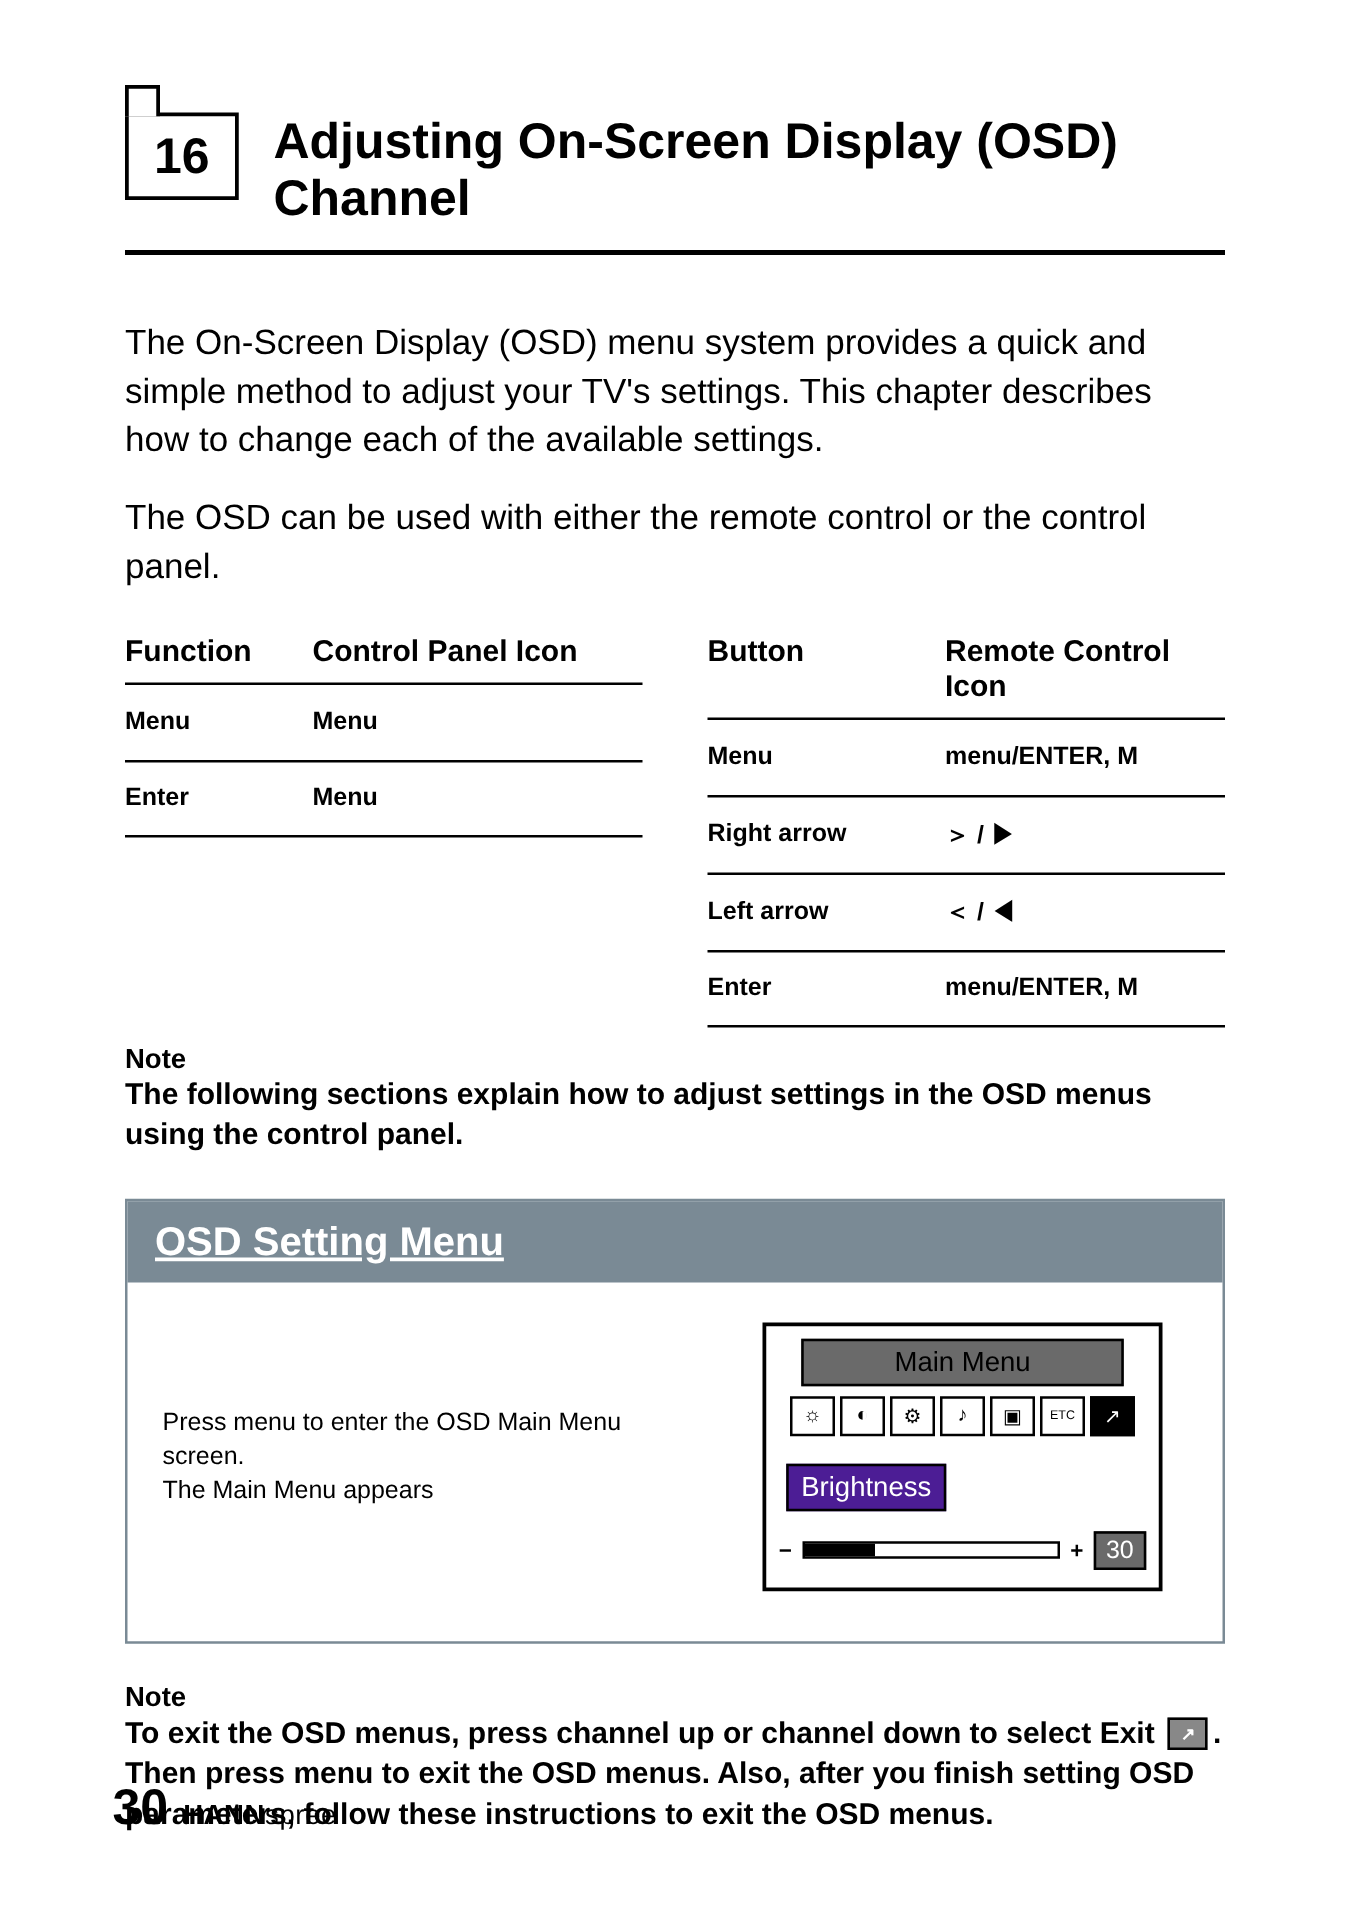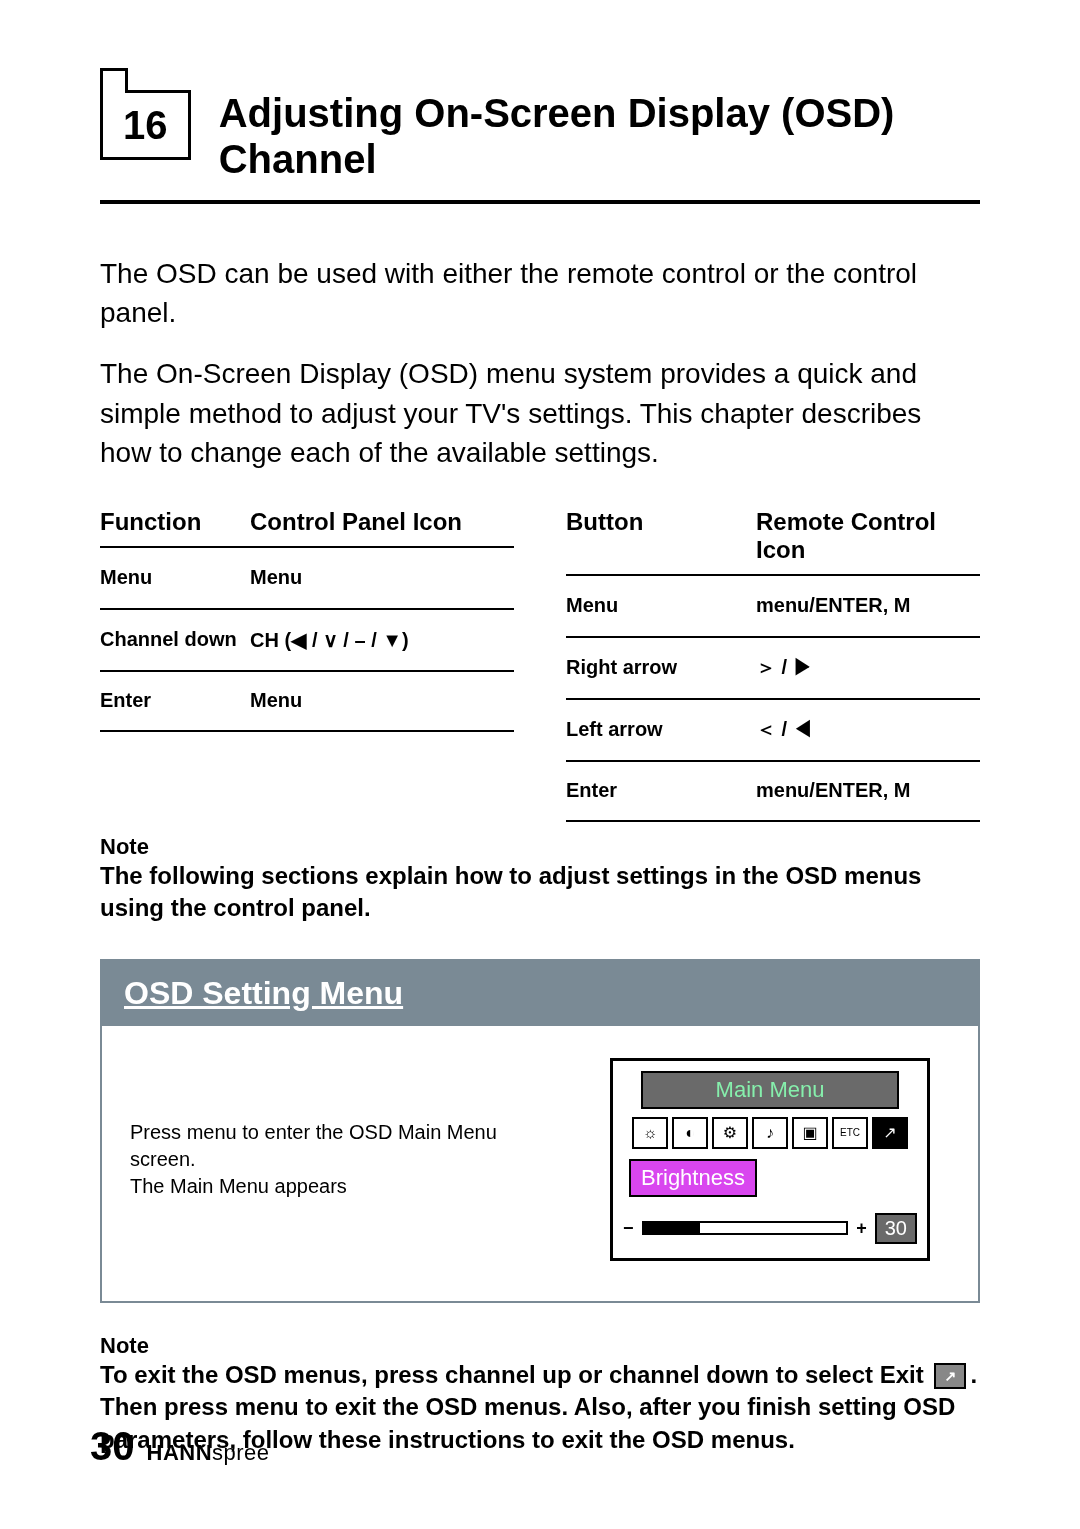--- a/index.html
+++ b/index.html
@@ -27,25 +27,25 @@
   .note-label { font-size: 22px; font-weight: 700; }
   .note-text { font-size: 24px; font-weight: 900; line-height: 1.35; }
 
   .osd-box { border: 2px solid #7a8a95; }
   .osd-title-bar { background: #7a8a95; color: #fff; font-size: 32px; font-weight: 700; padding: 14px 22px; text-decoration: underline; }
   .osd-body { display: flex; align-items: center; padding: 32px 28px 40px 28px; gap: 30px; }
   .osd-instr { font-size: 20px; line-height: 1.35; flex: 1; }
   .osd-screen-wrap { flex: 0 0 360px; display: flex; justify-content: center; }
 
   .osd-screen { width: 320px; border: 3px solid #000; background: #fff; }
-  .osd-screen-title { margin: 10px auto 8px auto; background: #6a6a6a; color: #86efac; font-size: 22px; text-align: center; padding: 4px 0; width: 82%; border: 2px solid #000; }
+  .osd-screen-title { margin: 10px auto 8px auto; background: #6a6a6a; color: #000000; font-size: 22px; text-align: center; padding: 4px 0; width: 82%; border: 2px solid #000; }
   .osd-icon-row { display: flex; gap: 4px; justify-content: center; padding: 0 8px 8px 8px; }
   .osd-icon { width: 36px; height: 32px; border: 2px solid #000; background: #fff; display: flex; align-items: center; justify-content: center; font-size: 16px; }
   .osd-icon.sel { background: #000; color: #fff; }
-  .osd-setting-label { margin: 2px 8px 10px 8px; background: #d946ef; color: #fff; font-size: 22px; padding: 4px 10px; border: 2px solid #000; display: inline-block; }
+  .osd-setting-label { margin: 14px 8px 10px 8px; background: #4c1d95; color: #fff; font-size: 22px; padding: 4px 10px; border: 2px solid #000; display: inline-block; }
   .osd-slider-row { display: flex; align-items: center; gap: 8px; padding: 6px 10px 14px 10px; }
   .osd-slider-track { position: relative; height: 14px; flex: 1; border: 2px solid #000; background: #fff; }
   .osd-slider-fill { position: absolute; left: 0; top: 0; bottom: 0; width: 28%; background: #000; }
   .osd-slider-val { border: 2px solid #000; background: #6a6a6a; color: #fff; padding: 2px 8px; font-size: 20px; }
   .osd-pm { font-size: 18px; font-weight: 900; }
 
   .exit-icon-inline { display: inline-flex; vertical-align: middle; width: 32px; height: 26px; border: 2px solid #000; background: #888; color: #fff; align-items: center; justify-content: center; font-size: 14px; margin: 0 4px; }
 
   .footer { position: absolute; left: 90px; bottom: 60px; display: flex; align-items: baseline; gap: 12px; }
   .page-num { font-size: 40px; font-weight: 900; }
@@ -58,36 +58,32 @@
 <div class="page">
 
   <div class="chapter-header">
     <div class="chapter-num-box">
       <div class="chapter-tab"></div>
       <span>16</span>
     </div>
     <div class="chapter-title">Adjusting On-Screen Display (OSD) Channel</div>
   </div>
 
+  <p class="body-text">The On-Screen Display (OSD) menu system provides a quick and simple method to adjust your TV's settings. This chapter describes how to change each of the available settings.</p>
   <p class="body-text">The OSD can be used with either the remote control or the control panel.</p>
-  <p class="body-text">The On-Screen Display (OSD) menu system provides a quick and simple method to adjust your TV's settings. This chapter describes how to change each of the available settings.</p>
 
   <div class="ctl-table">
     <div class="ctl-col-group">
       <div class="ctl-header-row">
         <div class="col-a">Function</div>
         <div class="col-b">Control Panel Icon</div>
       </div>
       <div class="ctl-row">
         <div class="col-a">Menu</div>
         <div class="col-b">Menu</div>
-      </div>
-      <div class="ctl-row">
-        <div class="col-a">Channel down</div>
-        <div class="col-b">CH (◀ / ∨ / – / ▼)</div>
       </div>
       <div class="ctl-row last">
         <div class="col-a">Enter</div>
         <div class="col-b">Menu</div>
       </div>
     </div>
     <div class="ctl-col-group">
       <div class="ctl-header-row">
         <div class="col-c">Button</div>
         <div class="col-d">Remote Control Icon</div>

